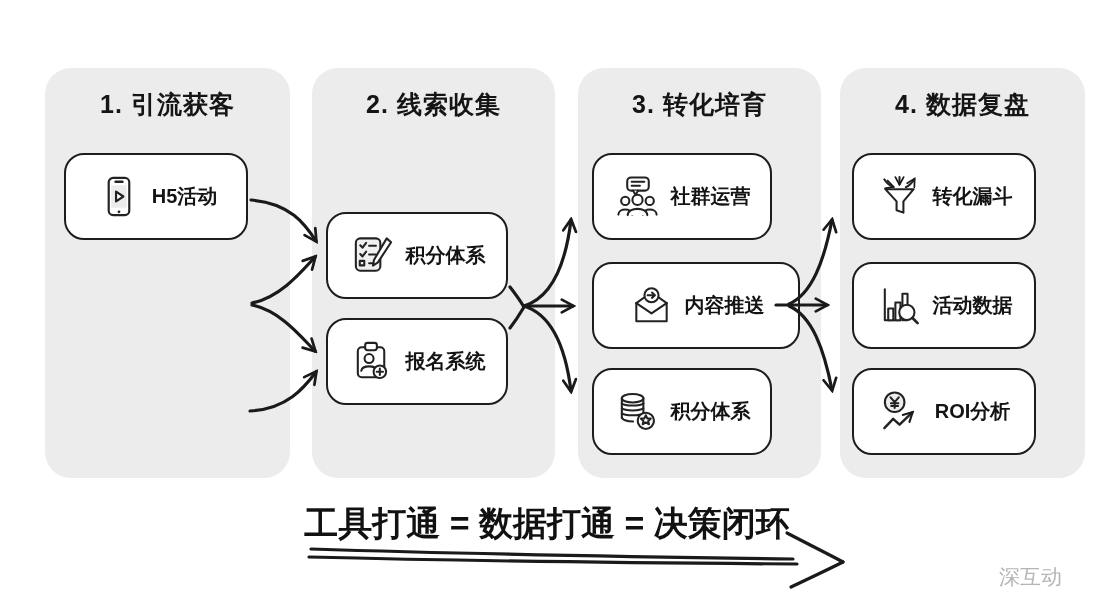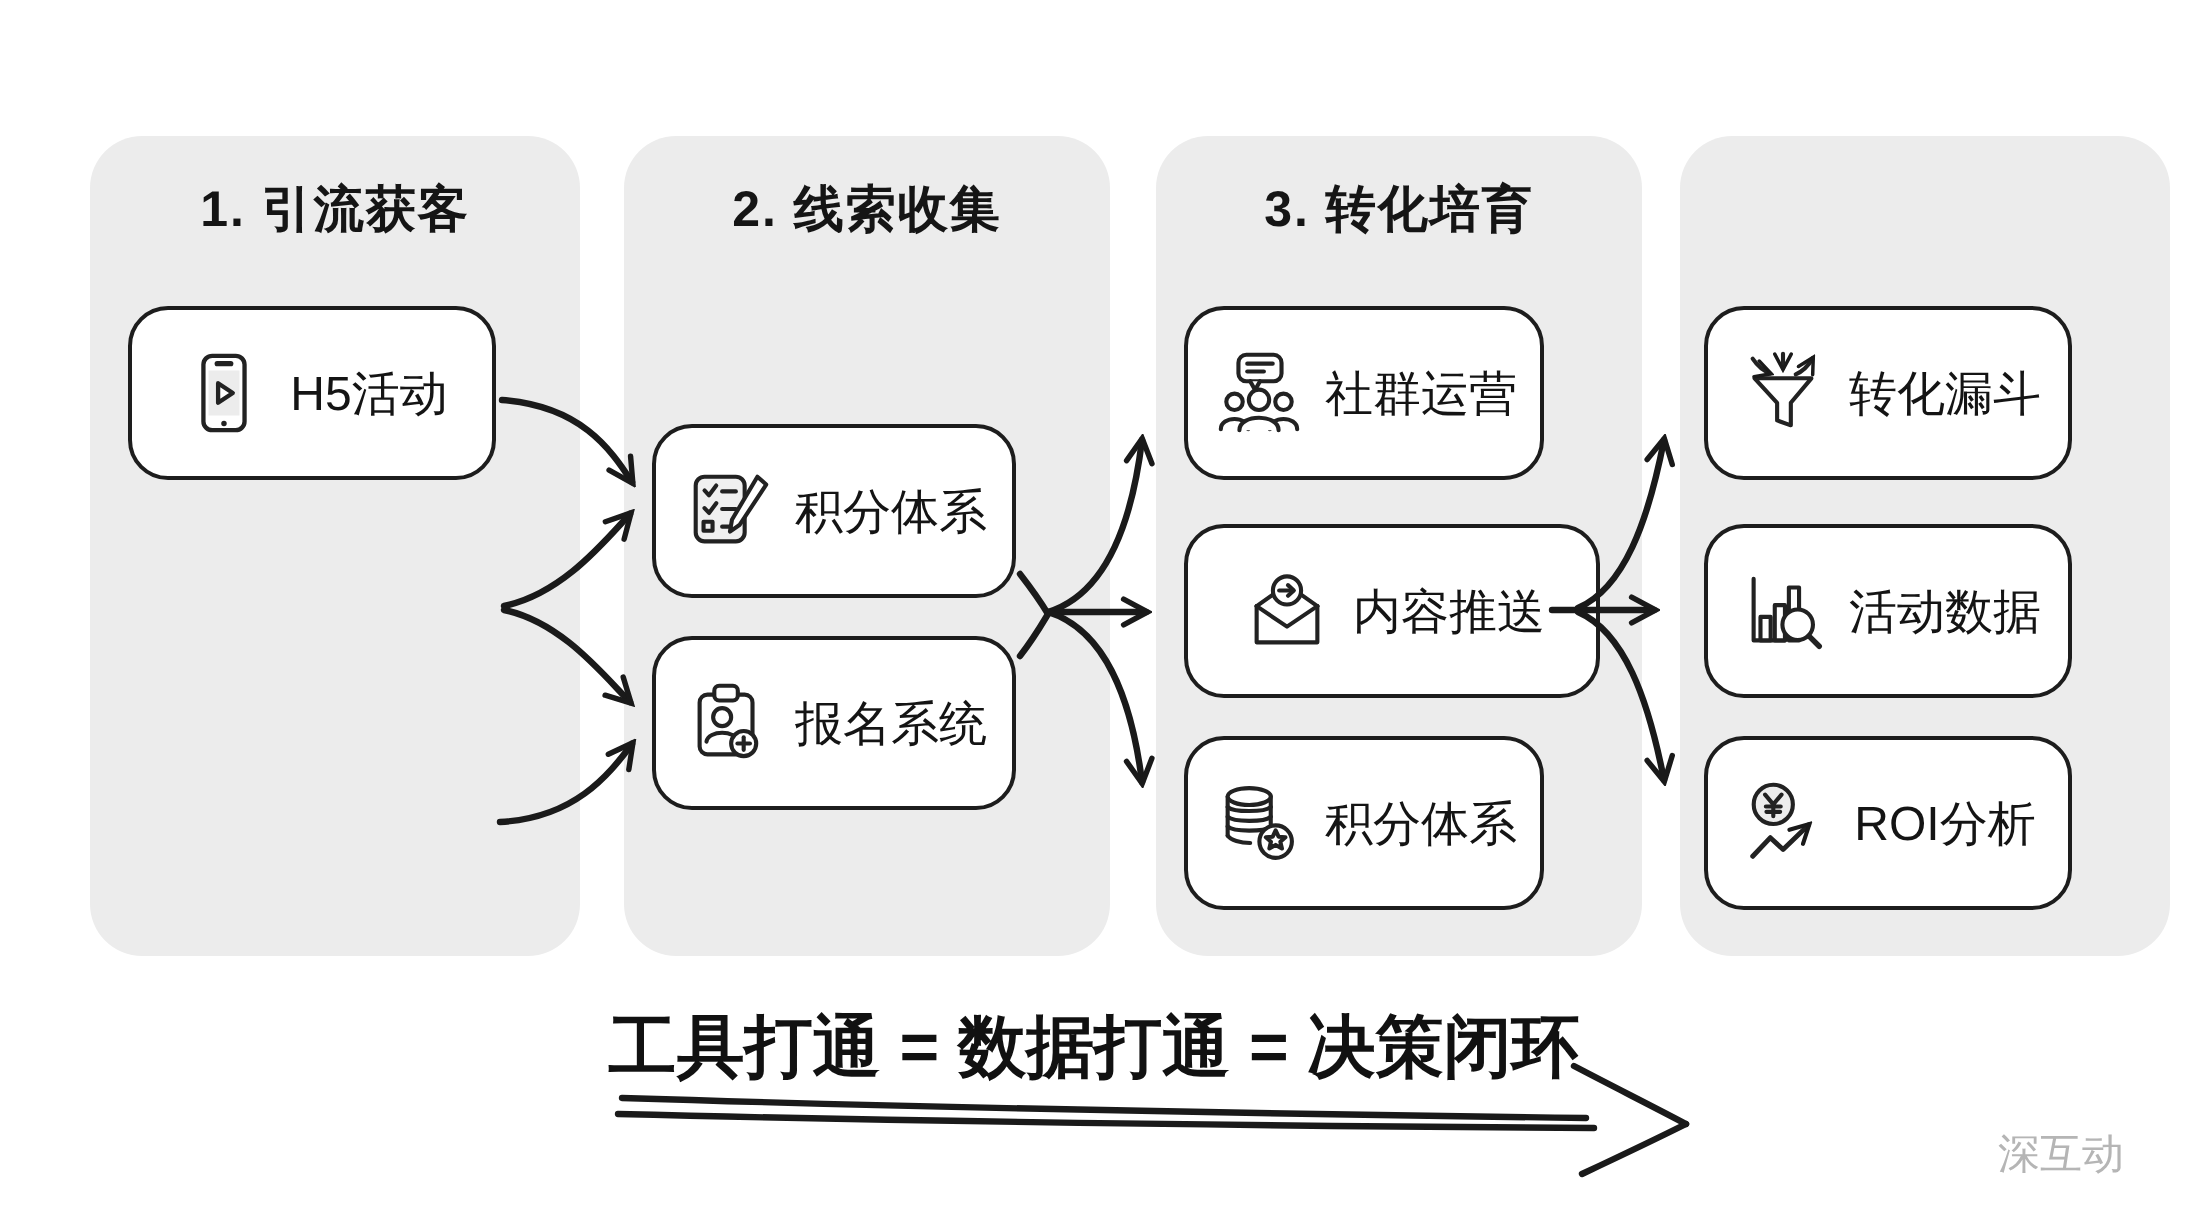--- a/index.html
+++ b/index.html
@@ -5,21 +5,21 @@
   html,body{margin:0;padding:0;background:#fff;}
   .stage{position:relative;width:1101px;height:614px;background:#ffffff;overflow:hidden;
          font-family:"Liberation Sans",sans-serif;color:#1a1a1a;}
   .panel{position:absolute;top:68px;width:210px;height:410px;background:#ececec;border-radius:26px;padding-left:35px;}
   .panel-title{position:absolute;top:20px;left:0;right:0;text-align:center;
                font-size:25px;font-weight:700;color:#151515;letter-spacing:1px;}
   .card{position:absolute;background:#fff;border:2.6px solid #1d1d1d;border-radius:20px;
         box-sizing:border-box;display:flex;align-items:center;justify-content:center;gap:10px;
         height:87px;}
   .card svg{width:47px;height:47px;flex:0 0 auto;}
-  .card-label{font-size:24px;font-weight:400;color:#141414;white-space:nowrap;}
+  .card-label{font-size:20px;font-weight:700;color:#141414;white-space:nowrap;}
   .arrows{position:absolute;left:0;top:0;pointer-events:none;}
   .slogan{position:absolute;top:501px;left:283px;width:528px;text-align:center;
           font-size:34px;font-weight:900;color:#111;}
   .watermark{position:absolute;top:563px;left:999px;font-size:21px;color:#b5b5b5;}
 </style>
 </head>
 <body>
 
 <div class="stage">
 
@@ -124,20 +124,21 @@
           <path d="M8 30.5 C9.5 32.8 14.5 34.2 19.5 34.2"></path>
           <circle cx="32.5" cy="33.5" r="8.3" fill="#fff"></circle>
           <path d="M32.5 27.8 L34 31 L37.5 31.3 L34.9 33.6 L35.7 37 L32.5 35.2 L29.3 37 L30.1 33.6 L27.5 31.3 L31 31 Z" fill="#fff"></path>
         </g>
       </svg>
       <span class="card-label">积分体系</span>
     </div>
   </div>
 
   <div class="panel" style="left:840px">
+    <div class="panel-title">4. 数据复盘</div>
     <div class="card" style="left:12px;top:85px;width:184px">
       <svg viewBox="0 0 48 48">
         <g stroke="#222" stroke-width="2.1" fill="none" stroke-linecap="round" stroke-linejoin="round">
           <path d="M9.5 16.5 L38.5 16.5 L28 29 L28 40.5 L21 38 L21 29 Z" fill="#fff"></path>
           <path d="M24 4 L24 11.5" marker-end="url(#ah)"></path>
           <path d="M8.5 6.5 C11.5 11 14.5 13 17.5 14" marker-end="url(#ah)"></path>
           <path d="M30.5 14.5 C34 13 37 10 39.2 6.2" marker-end="url(#ah)"></path>
         </g>
       </svg>
       <span class="card-label">转化漏斗</span>

